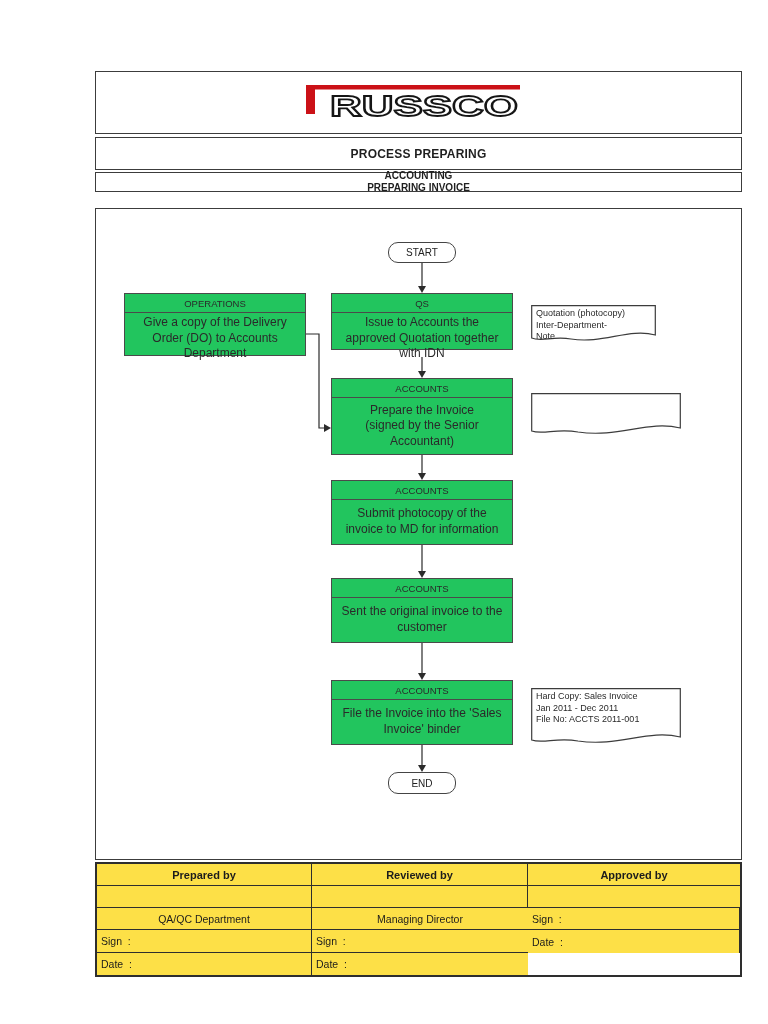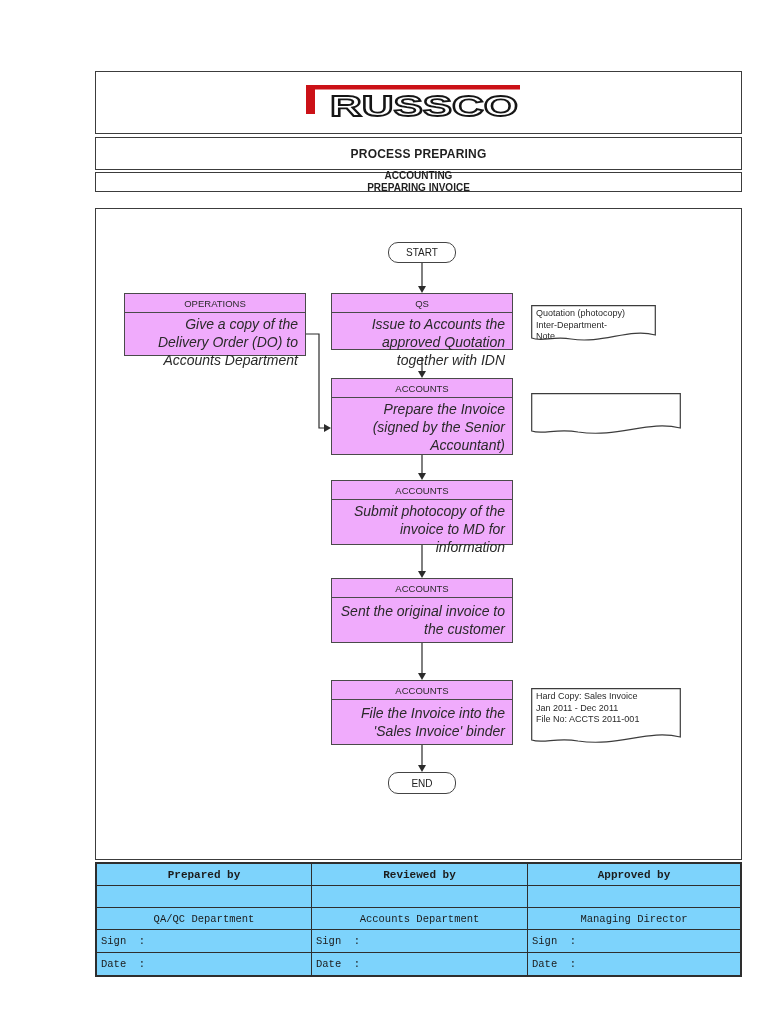--- a/index.html
+++ b/index.html
@@ -17,45 +17,45 @@
     font-weight:bold;font-size:12px;letter-spacing:.2px;}
   #subtitle-box{top:172px;height:20px;display:flex;flex-direction:column;align-items:center;justify-content:center;
     font-weight:bold;font-size:10px;line-height:1.25;}
   
   #flow-box{top:208px;height:652px;}
   .flow-abs{position:absolute;box-sizing:border-box;}
   .terminal{
     border:1.3px solid #444;border-radius:10px;background:#fff;
     display:flex;align-items:center;justify-content:center;font-size:10px;color:#222;
   }
-  .step{border:1.2px solid #4a4a4a;background:#f0abfc;display:flex;flex-direction:column;}
+  .step{border:1.2px solid #4a4a4a;background:#22c55e;display:flex;flex-direction:column;}
   .step-header{
     height:18px;flex:0 0 18px;border-bottom:1.2px solid #4a4a4a;
     display:flex;align-items:center;justify-content:center;font-size:9.5px;color:#2a2a2a;
   }
   .step-body{
-    flex:1;display:flex;align-items:center;justify-content:center;text-align:right;
-    font-size:14px;line-height:1.3;color:#2a2a2a;padding:2px 7px;white-space:pre-line;font-style:italic;
+    flex:1;display:flex;align-items:center;justify-content:center;text-align:center;
+    font-size:12px;line-height:1.3;color:#2a2a2a;padding:2px 7px;white-space:pre-line;
   }
   .note{position:absolute;}
   .note svg{position:absolute;left:0;top:0;}
   .note-text{
     position:absolute;left:0;top:0;right:0;padding:3px 5px;font-size:9px;line-height:1.3;
     color:#2a2a2a;white-space:pre-line;
   }
   #connectors{position:absolute;left:0;top:0;pointer-events:none;}
   
   #signoff{
     top:862px;height:115px;border:2px solid #2e2e2e;padding:0;
     display:grid;grid-template-columns:215px 216px 1fr;grid-template-rows:22px 22px 22px 23px 1fr;
   }
   .cell{
     box-sizing:border-box;border-right:1.8px solid #2e2e2e;border-bottom:1.6px solid #2e2e2e;
     display:flex;align-items:center;justify-content:center;font-size:10.5px;color:#1c1c1c;
-    overflow:hidden;background:#7dd3fc;font-family:Liberation Mono, monospace;
+    overflow:hidden;background:#fde047;
   }
   .cell.last-col{border-right:none;}
   .cell.last-row{border-bottom:none;text-align:right;}
   .cell.role{font-weight:bold;font-size:11px;}
   .cell.left{justify-content:flex-start;padding-left:4px;white-space:pre;}
 </style>
 </head>
 <body>
 
 <div class="box" id="logo-box">
@@ -164,21 +164,20 @@
 <div class="box" id="signoff" style="border-width:2px;">
   <div class="cell role">Prepared by</div>
   <div class="cell role">Reviewed by</div>
   <div class="cell role last-col">Approved by</div>
 
   <div class="cell"></div>
   <div class="cell"></div>
   <div class="cell last-col"></div>
 
   <div class="cell">QA/QC Department</div>
-  <div class="cell">Accounts Department</div>
   <div class="cell last-col">Managing Director</div>
 
   <div class="cell left">Sign  :</div>
   <div class="cell left">Sign  :</div>
   <div class="cell left last-col">Sign  :</div>
 
   <div class="cell left last-row">Date  :</div>
   <div class="cell left last-row">Date  :</div>
   <div class="cell left last-col last-row">Date  :</div>
 </div>

